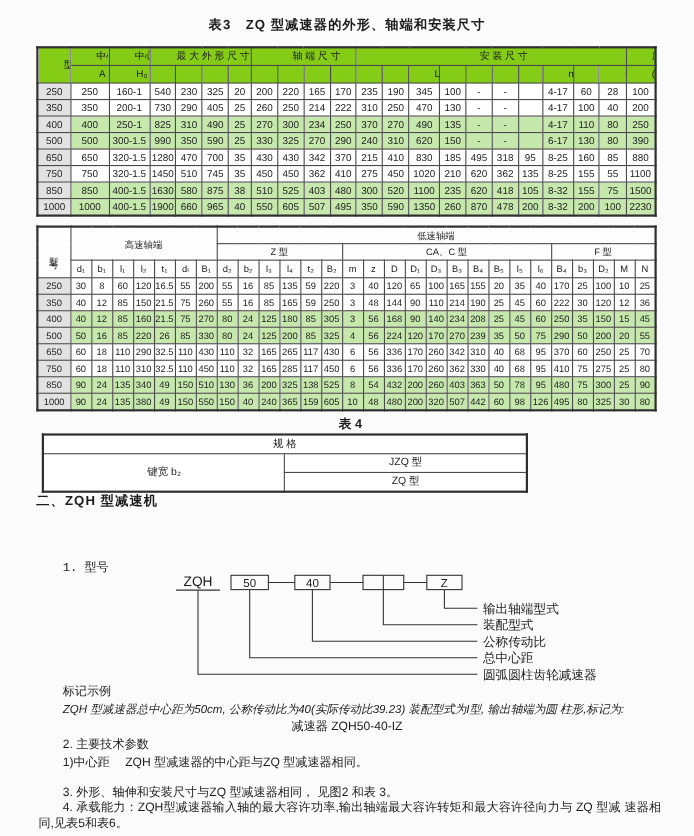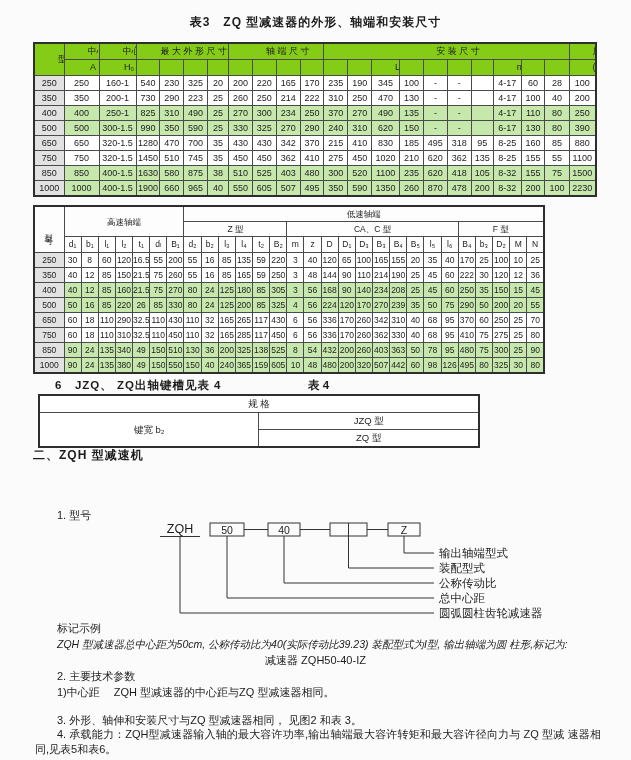--- a/index.html
+++ b/index.html
@@ -13,39 +13,39 @@
 
   
   .t3{left:33px;top:42px;width:564px;font-size:9px;}
   .t3 thead th{height:15px;line-height:15px;background:#84cc16;padding-left:23px;}
   .t3 tbody td{height:14px;line-height:14px;}
   .t3 tbody td:first-child{background:#e2e2e2;}
   .t3 tbody tr:nth-child(4n+3) td:not(:first-child),
   .t3 tbody tr:nth-child(4n+4) td:not(:first-child){background:#c7e8ad;}
 
   
-  .t2{left:33px;top:205px;width:512px;font-size:8.5px;}
+  .t2{left:33px;top:205px;width:564px;font-size:8.5px;}
   .t2 thead th{height:14px;line-height:14px;background:#fdfdfd;}
   .t2 thead tr:last-child th{height:15px;line-height:15px;}
   .t2 tbody td{height:14px;line-height:14px;}
   .t2 tbody td:first-child{background:#e2e2e2;}
   .t2 tbody tr:nth-child(4n+3) td:not(:first-child),
   .t2 tbody tr:nth-child(4n+4) td:not(:first-child){background:#c7e8ad;}
   .vert{writing-mode:vertical-lr;text-orientation:upright;letter-spacing:3px;display:inline-block;}
 
   
   .note6{position:absolute;left:55px;top:378px;font-size:11.5px;font-weight:bold;letter-spacing:1px;}
   .t4cap{position:absolute;left:308px;top:378px;font-size:11.5px;font-weight:bold;}
   .t4{left:38px;top:394px;width:442px;font-size:9.5px;}
   .t4 th,.t4 td{height:16px;line-height:16px;}
 
   
   .h2{position:absolute;left:33px;top:447px;font-size:12px;font-weight:bold;letter-spacing:1px;}
   .intro{position:absolute;left:35px;top:468px;width:562px;font-size:11px;line-height:17px;text-indent:22px;text-align:justify;margin:0;}
-  .sub1{position:absolute;left:57px;top:508px;font-size:11px;white-space:nowrap;}
+  .sub1{position:absolute;left:57px;top:508px;font-size:11px;white-space:nowrap;font-family:Liberation Mono, monospace;}
 
   .diagram{position:absolute;left:138px;top:521px;}
   .diagram line,.diagram polyline,.diagram rect{stroke:#333;stroke-width:1;fill:none;}
   .diagram text{fill:#1c1c1c;font-family:"Liberation Sans","DejaVu Sans",sans-serif;}
 
   .ex-head{position:absolute;left:57px;top:621px;font-size:11px;white-space:nowrap;}
   .ex-text{position:absolute;left:35px;top:638px;width:566px;font-size:10.5px;text-indent:22px;white-space:nowrap;font-style:italic;}
   .ex-result{position:absolute;left:0;top:653px;width:631px;text-align:center;font-size:11px;}
   .p-head{position:absolute;left:57px;top:669px;font-size:11px;white-space:nowrap;}
   .it1{position:absolute;left:57px;top:685px;font-size:11px;white-space:nowrap;}
@@ -143,21 +143,21 @@
           <td>60</td>
           <td>28</td>
           <td>100</td>
         </tr>
         <tr>
           <td>350</td>
           <td>350</td>
           <td>200-1</td>
           <td>730</td>
           <td>290</td>
-          <td>223</td>
+          <td>405</td>
           <td>25</td>
           <td>260</td>
           <td>250</td>
           <td>214</td>
           <td>222</td>
           <td>310</td>
           <td>250</td>
           <td>470</td>
           <td>130</td>
           <td>-</td>
@@ -606,21 +606,20 @@
           <td>126</td>
           <td>495</td>
           <td>80</td>
           <td>325</td>
           <td>30</td>
           <td>80</td>
         </tr>
       </tbody>
   </table>
 
-  <div class="note6">6　JZQ、 ZQ出轴键槽见表 4</div>
   <div class="t4cap">表 4</div>
 
   <table class="tbl t4">
     <colgroup>
         <col style="width:58px">
         <col style="width:58px">
       </colgroup>
     <tbody>
         <tr>
       <th colspan="2">规 格</th>

